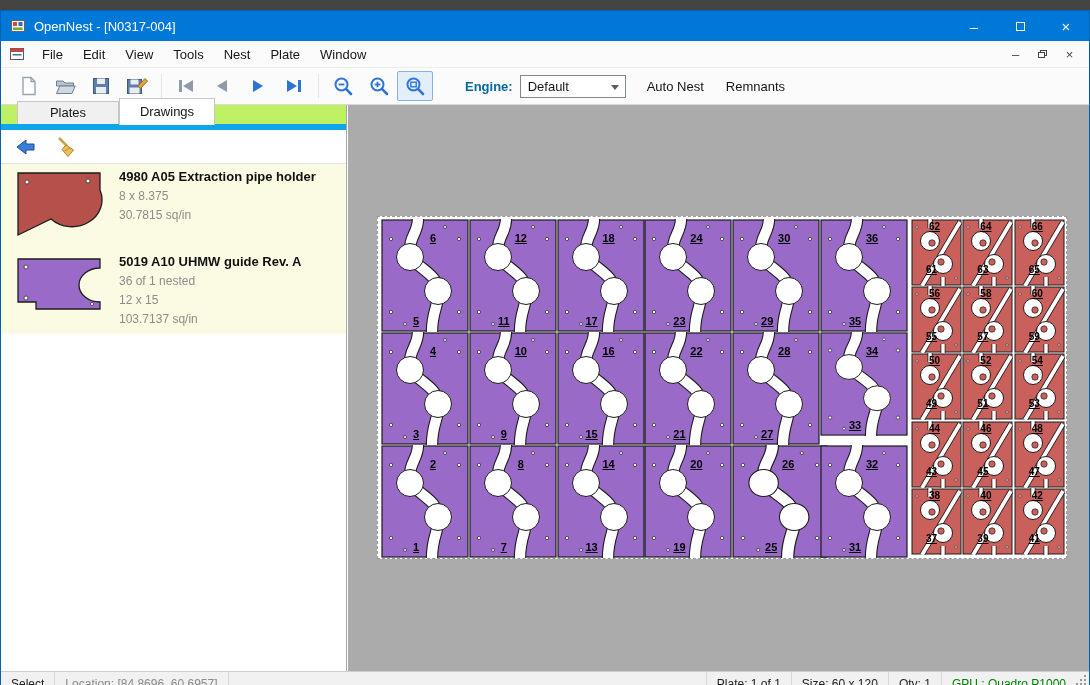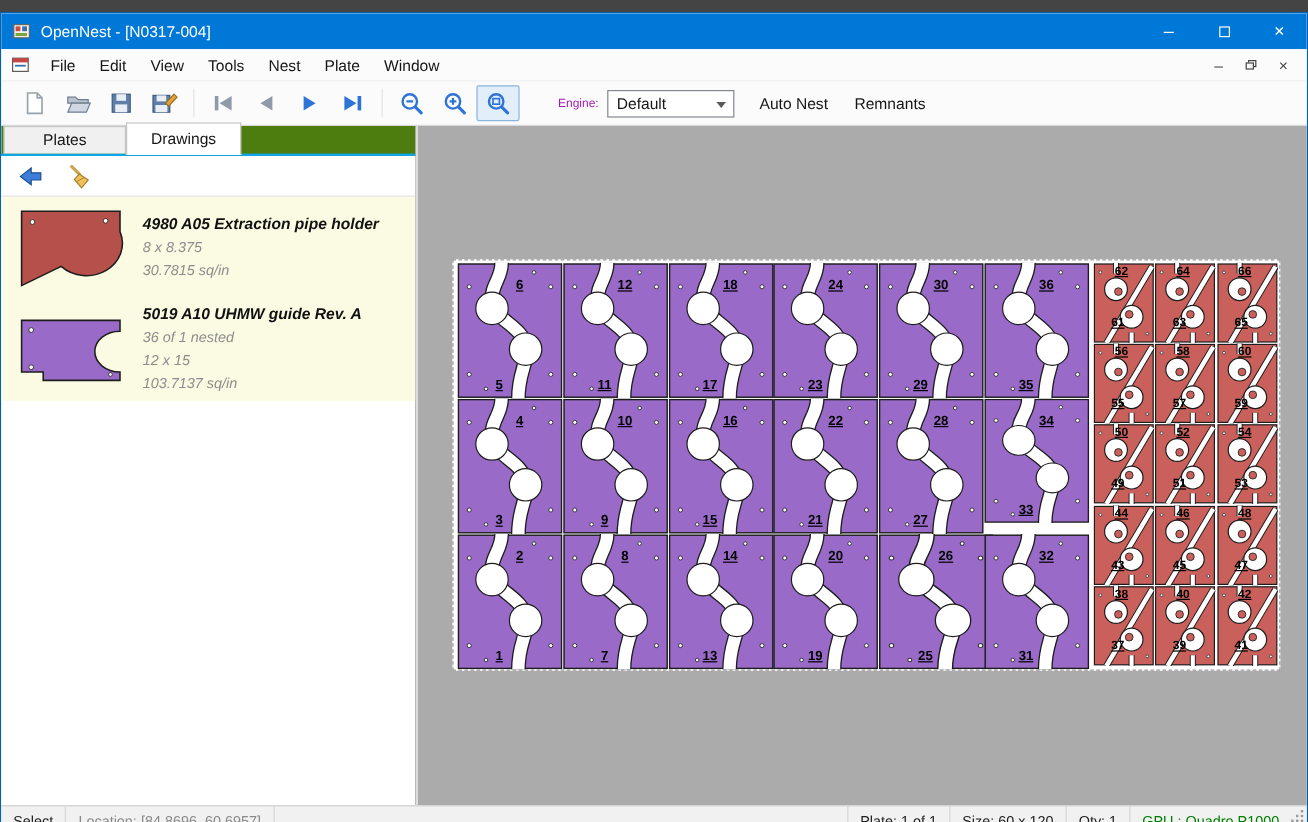--- a/index.html
+++ b/index.html
@@ -25,34 +25,34 @@
   .mdi-btn{width:27px;height:20px;display:flex;align-items:center;justify-content:center;color:#444;font-size:13px;}
   .mdi-restorebox{position:relative;width:9px;height:8px;}
   .mdi-restorebox .b1{position:absolute;right:0;top:0;width:7px;height:6px;border:1px solid #444;}
   .mdi-restorebox .b2{position:absolute;left:0;bottom:0;width:7px;height:6px;border:1px solid #444;background:#fbfbfb;}
 
   
   #toolbar{position:absolute;left:0;top:57px;width:100%;height:37px;background:#fbfbfb;border-bottom:1px solid #d9d9d9;display:flex;align-items:center;padding-left:10px;}
   .tbtn{width:36px;height:30px;display:flex;align-items:center;justify-content:center;}
   .tsep{width:1px;height:24px;background:#e4e4e4;margin:0 6px;}
   .tbtn.selected{border:1px solid #8ab2e0;background:#e3eefb;border-radius:2px;}
-  #engine-label{margin-left:32px;font-size:10px;font-weight:normal;color:#a21caf;}
+  #engine-label{margin-left:32px;font-size:13px;font-weight:bold;color:#0369a1;}
   #engine-combo{position:relative;width:106px;height:23px;border:1px solid #828790;background:#fff;margin-left:7px;display:flex;align-items:center;padding:0 7px;font-size:13px;color:#161616;}
   #engine-combo .caret{position:absolute;right:6px;top:9px;width:0;height:0;border-left:4px solid transparent;border-right:4px solid transparent;border-top:5px solid #5a5a5a;}
   .tool-text{padding:6px 11px;font-size:13px;color:#161616;}
 
   
   #leftpanel{position:absolute;left:0;top:94px;width:346px;height:566px;background:#fff;border-right:1px solid #a8a8a8;}
-  #tabstrip{height:25px;display:flex;align-items:flex-end;border-bottom:2px solid #0ea5e9;padding-left:2px;background:#4d7c0f;}
+  #tabstrip{height:25px;display:flex;align-items:flex-end;border-bottom:6px solid #0ea5e9;padding-left:16px;background:#bef264;}
   .tab{font-size:13px;color:#161616;text-align:center;}
   .tab.inactive{width:102px;padding:3px 0 4px;background:#f0f0f0;border:1px solid #c6c6c6;border-bottom:none;}
   .tab.active{width:96px;padding:5px 0;background:#fff;border:1px solid #c6c6c6;border-bottom:1px solid #fff;position:relative;bottom:-1px;}
   #panel-toolbar{height:34px;display:flex;align-items:center;gap:10px;padding-left:10px;border-bottom:1px solid #e2e2e2;background:#fff;}
   .ptool-btn{width:30px;height:26px;display:flex;align-items:center;justify-content:center;}
-  .drawing-item{display:flex;align-items:center;background:#fbfbe3;padding:5px 8px;min-height:85px;font-style:italic;}
+  .drawing-item{display:flex;align-items:flex-start;background:#fbfbe3;padding:5px 8px;min-height:85px;}
   .thumb{flex:0 0 100px;display:flex;justify-content:center;align-items:center;}
   .meta{margin-left:10px;}
   .meta .title{font-size:13px;font-weight:bold;color:#111;margin-bottom:3px;}
   .meta .line{font-size:12px;color:#8c8c8c;line-height:19px;}
 
   
   #main{position:absolute;left:347px;top:94px;width:743px;height:566px;background:#ababab;overflow:hidden;}
   #plate{position:absolute;left:29px;top:111px;width:690px;height:343px;background:#fff;border:1px dashed #9a9a9a;}
   .nest-cell{position:absolute;}
   .nest-cell svg.pair{position:absolute;left:0;top:0;width:100%;height:100%;}

